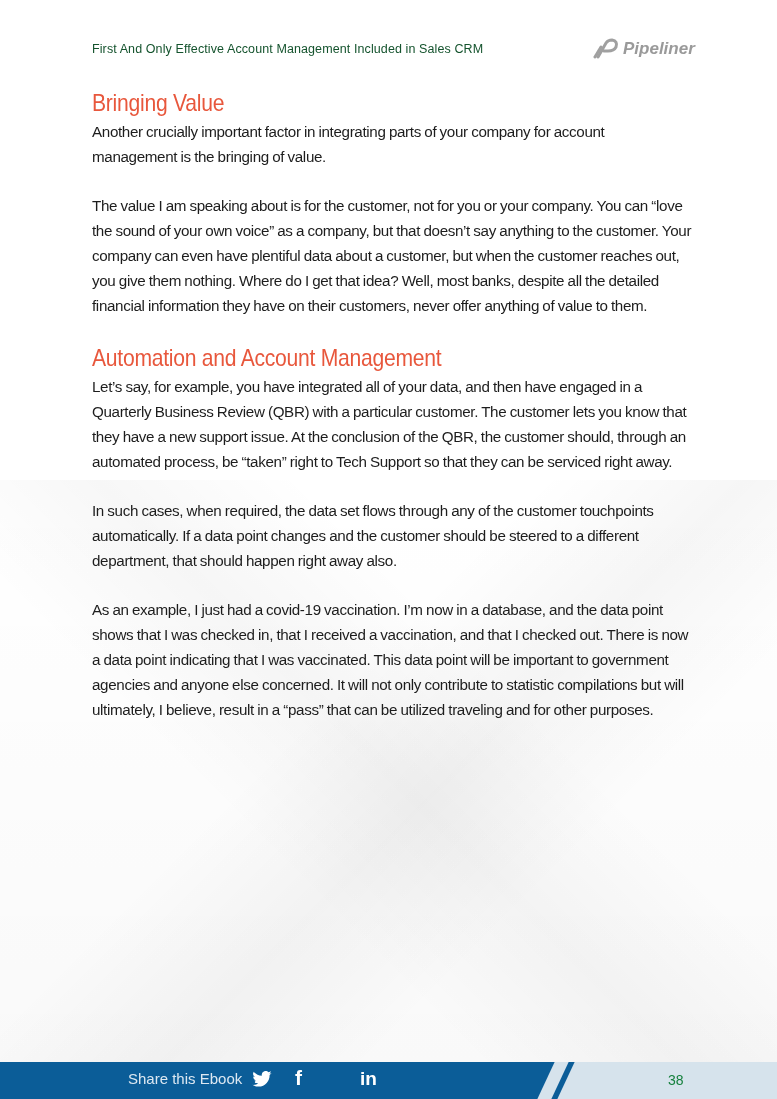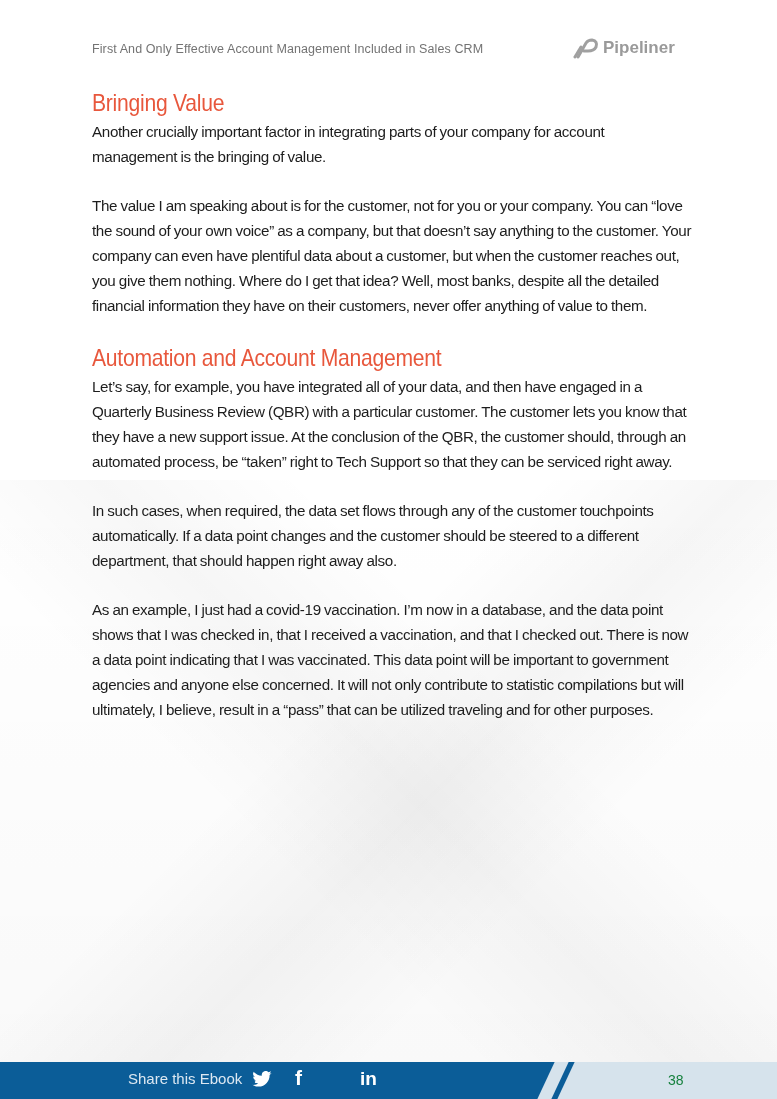--- a/index.html
+++ b/index.html
@@ -11,25 +11,25 @@
   .bg-facets {
     position: absolute; left: 0; top: 480px; width: 777px; height: 582px;
     background:
       linear-gradient(135deg, rgba(255,255,255,0) 40%, rgba(0,0,0,0.035) 55%, rgba(255,255,255,0) 70%),
       linear-gradient(45deg, rgba(255,255,255,0) 35%, rgba(0,0,0,0.03) 50%, rgba(255,255,255,0) 65%),
       linear-gradient(180deg, rgba(0,0,0,0) 0%, rgba(0,0,0,0.025) 100%);
     pointer-events: none;
   }
   .header-text {
     position: absolute; left: 92px; top: 42px;
-    font-size: 12.5px; color: #737373; letter-spacing: 0.1px;
+    font-size: 12.5px; color: #14532d; letter-spacing: 0.1px;
     font-family: "Liberation Sans", sans-serif;
   }
   .logo {
-    position: absolute; left: 572px; top: 38px; display: flex; align-items: flex-start;
+    position: absolute; left: 592px; top: 38px; display: flex; align-items: center; font-style: italic;
   }
   .logo svg { width: 28px; height: 22px; }
   .logo-text {
     font-size: 17px; color: #9a9a9a; font-weight: bold; margin-left: 3px;
     font-family: "Liberation Sans", sans-serif;
   }
   .content {
     position: absolute; left: 92px; top: 86px; width: 600px;
   }
   h2 {

